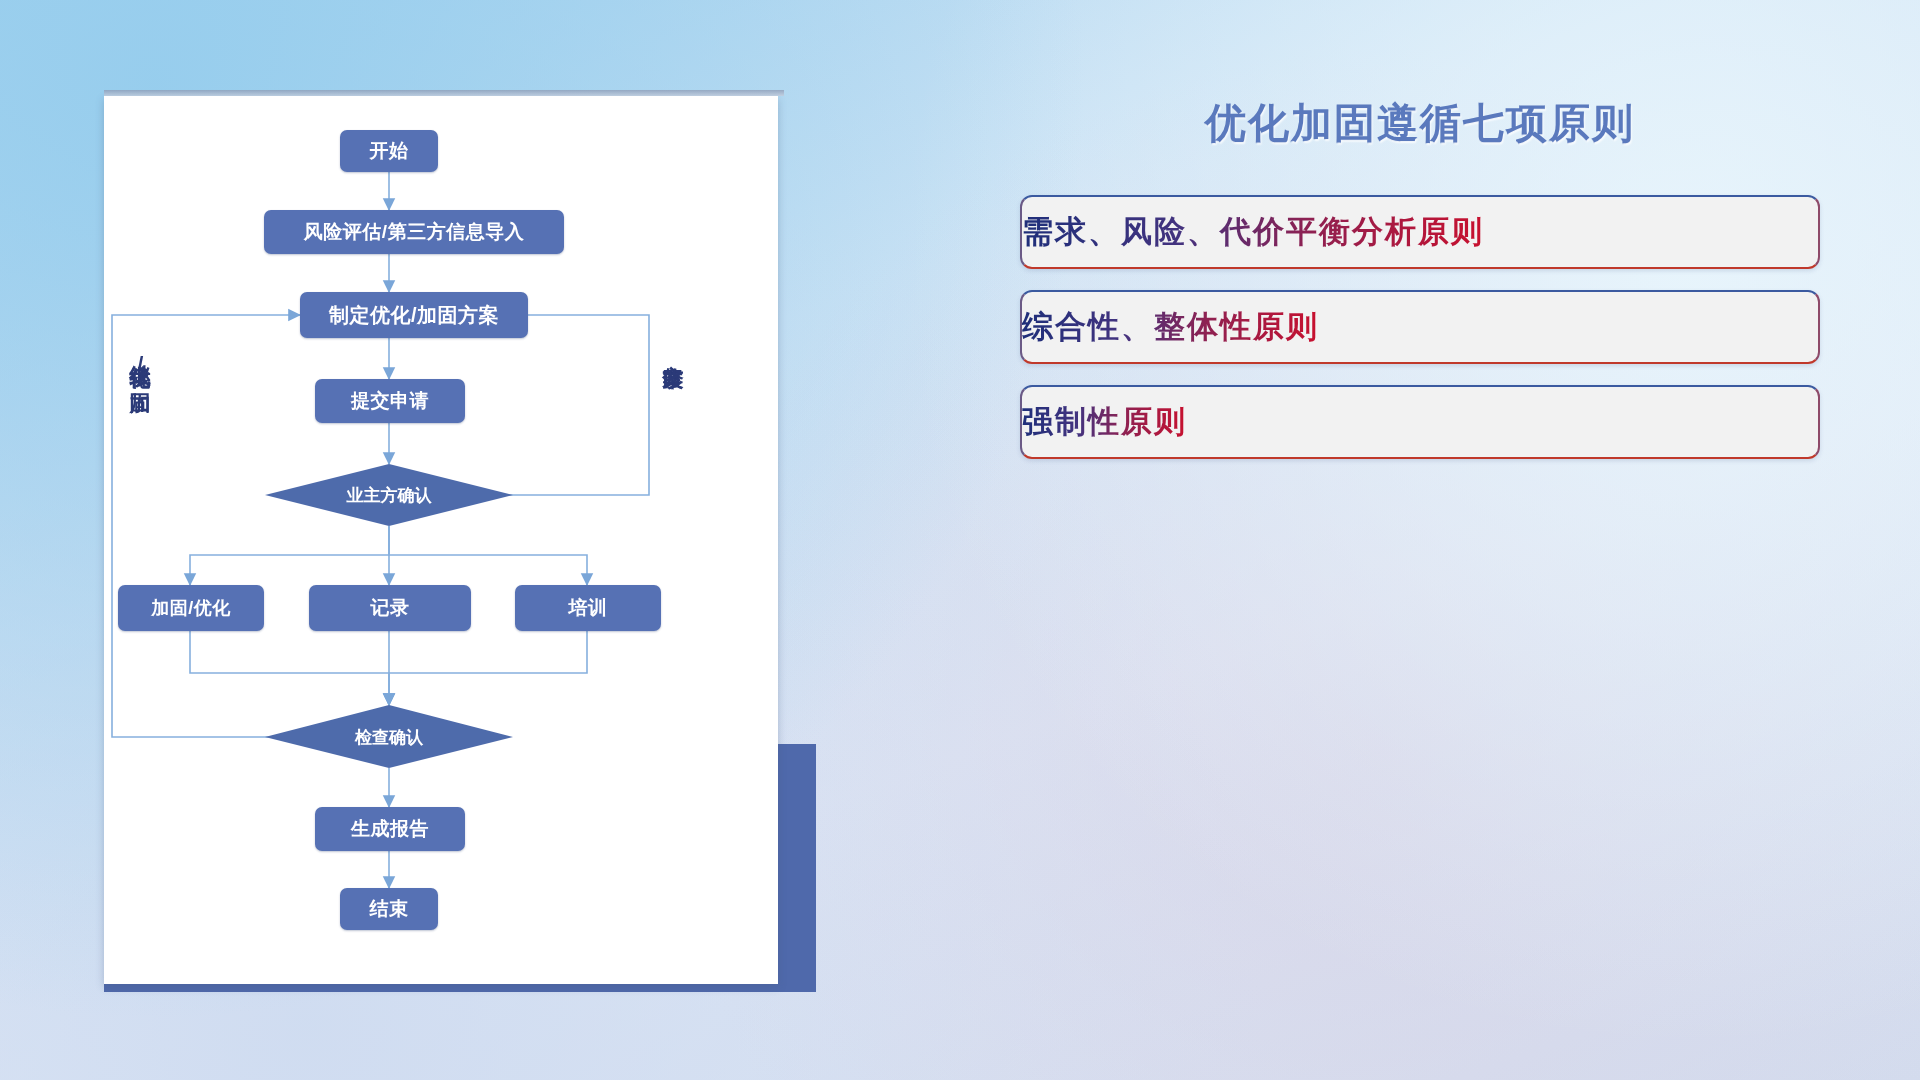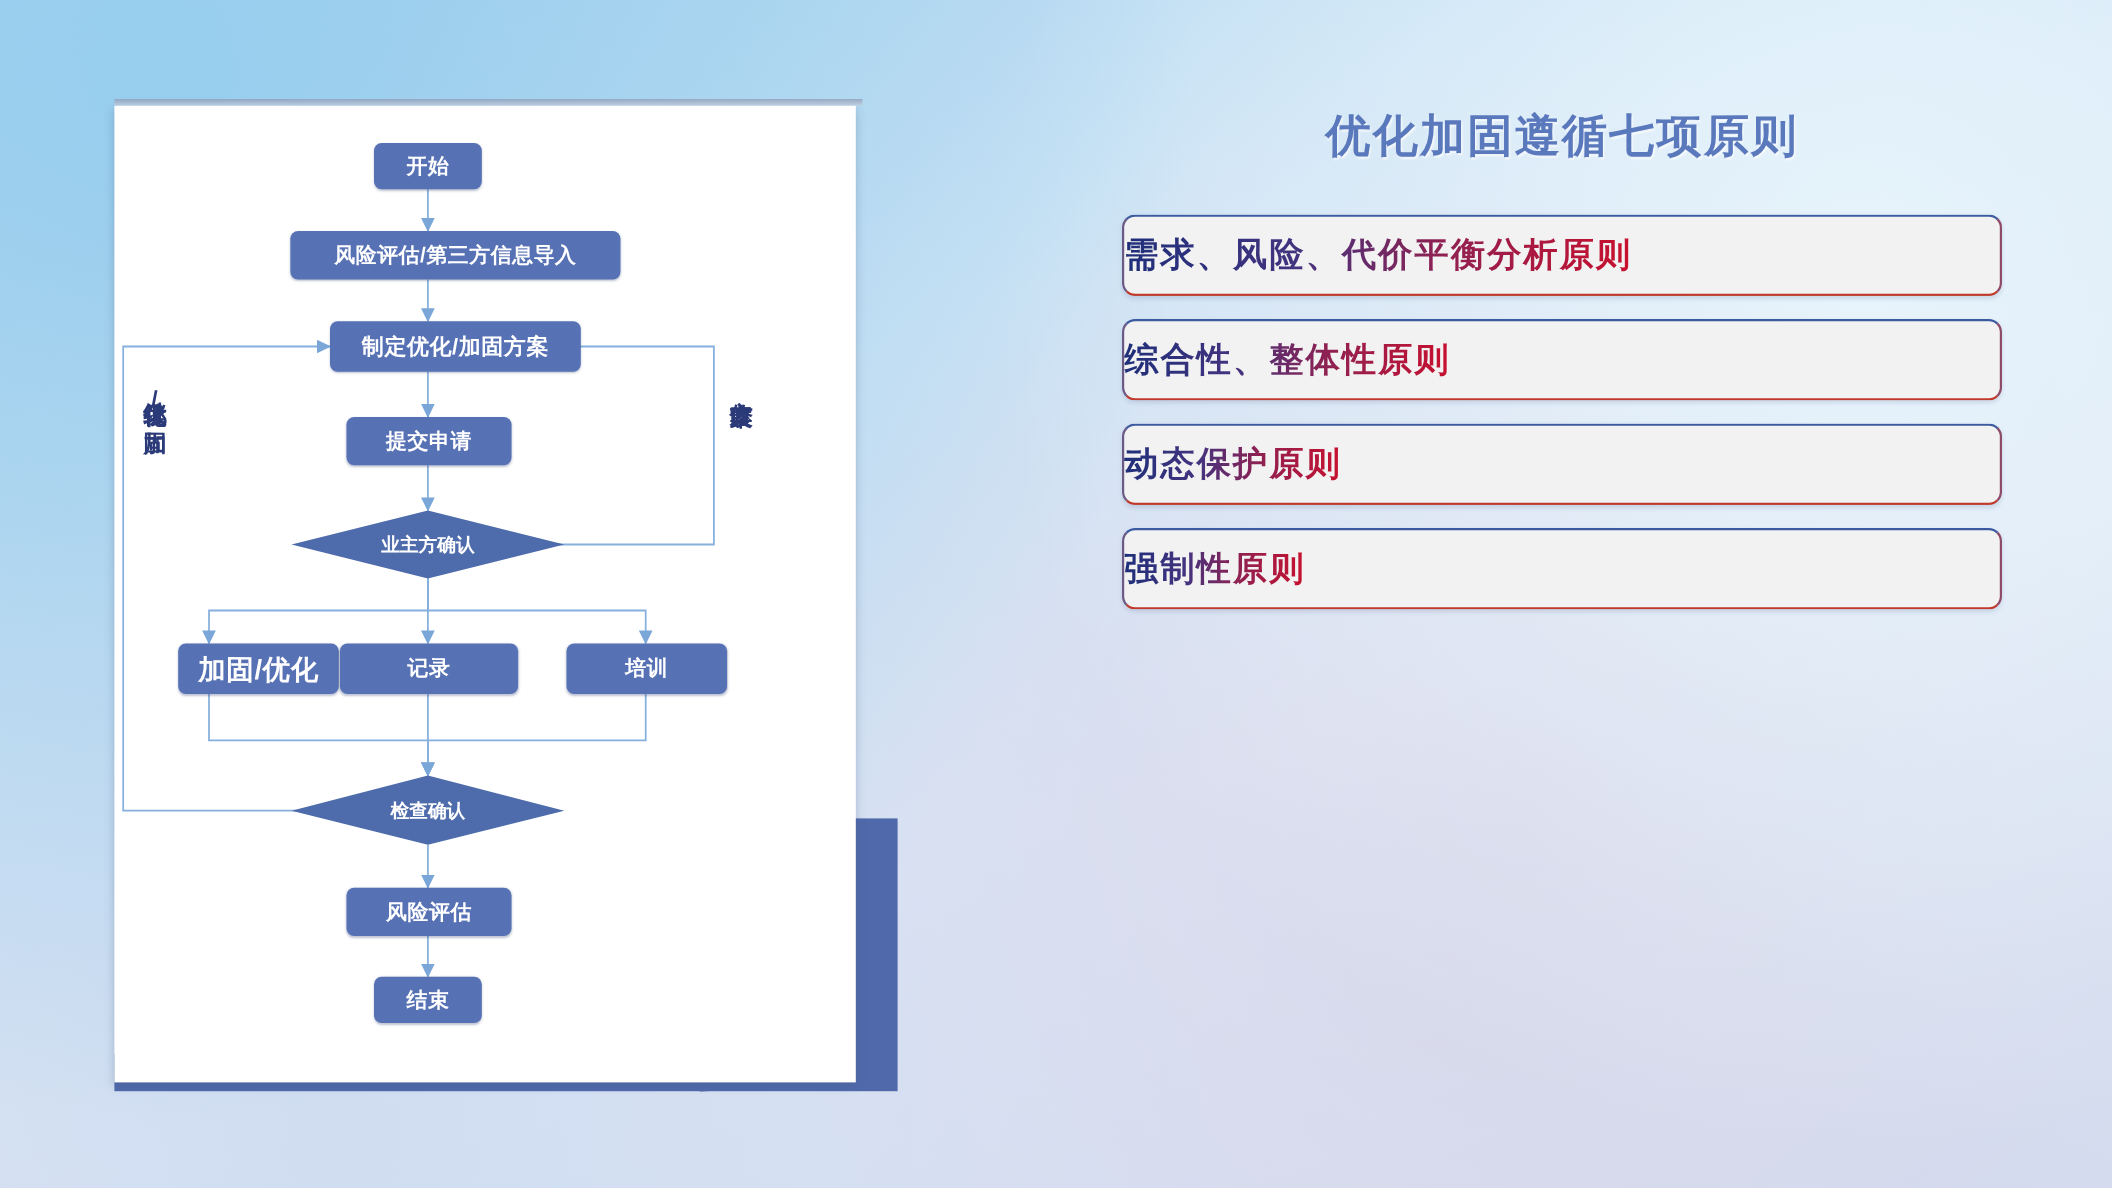--- a/index.html
+++ b/index.html
@@ -174,38 +174,38 @@
     </div>
 
     <div class="node" style="left:211px; top:283px; width:150px; height:44px; font-size:19px;">
       <span>提交申请</span>
     </div>
 
     <div class="diamond-label" style="left:185px; top:382px; width:200px; height:34px; font-size:17px;">
       <span>业主方确认</span>
     </div>
 
-    <div class="node" style="left:14px; top:489px; width:146px; height:46px; font-size:25px;margin-left:44px;">
+    <div class="node" style="left:14px; top:489px; width:146px; height:46px; font-size:18px;">
       <span>加固/优化</span>
     </div>
 
     <div class="node" style="left:205px; top:489px; width:162px; height:46px; font-size:19px;">
       <span>记录</span>
     </div>
 
     <div class="node" style="left:411px; top:489px; width:146px; height:46px; font-size:19px;">
       <span>培训</span>
     </div>
 
     <div class="diamond-label" style="left:185px; top:624px; width:200px; height:34px; font-size:17px;">
       <span>检查确认</span>
     </div>
 
     <div class="node" style="left:211px; top:711px; width:150px; height:44px; font-size:19px;">
-      <span>风险评估</span>
+      <span>生成报告</span>
     </div>
 
     <div class="node" style="left:236px; top:792px; width:98px; height:42px; font-size:19px;">
       <span>结束</span>
     </div>
 
     <div class="vlabel" style="left:22px; top:252px; font-size:21px;">继续优化/加固</div>
 
     <div class="vlabel" style="left:555px; top:252px; font-size:21px;">方案修改</div>
   </div>
@@ -213,20 +213,17 @@
   <div id="panel">
     <h1 id="panel-title">优化加固遵循七项原则</h1>
 
     <div class="pcard">
       <span class="ptext">需求、风险、代价平衡分析原则</span>
     </div>
     <div class="pcard">
       <span class="ptext">综合性、整体性原则</span>
     </div>
     <div class="pcard">
-      <span class="ptext">动态保护原则</span>
-    </div>
-    <div class="pcard">
       <span class="ptext">强制性原则</span>
     </div>
   </div>
 
 </div>
 
 </body></html>

